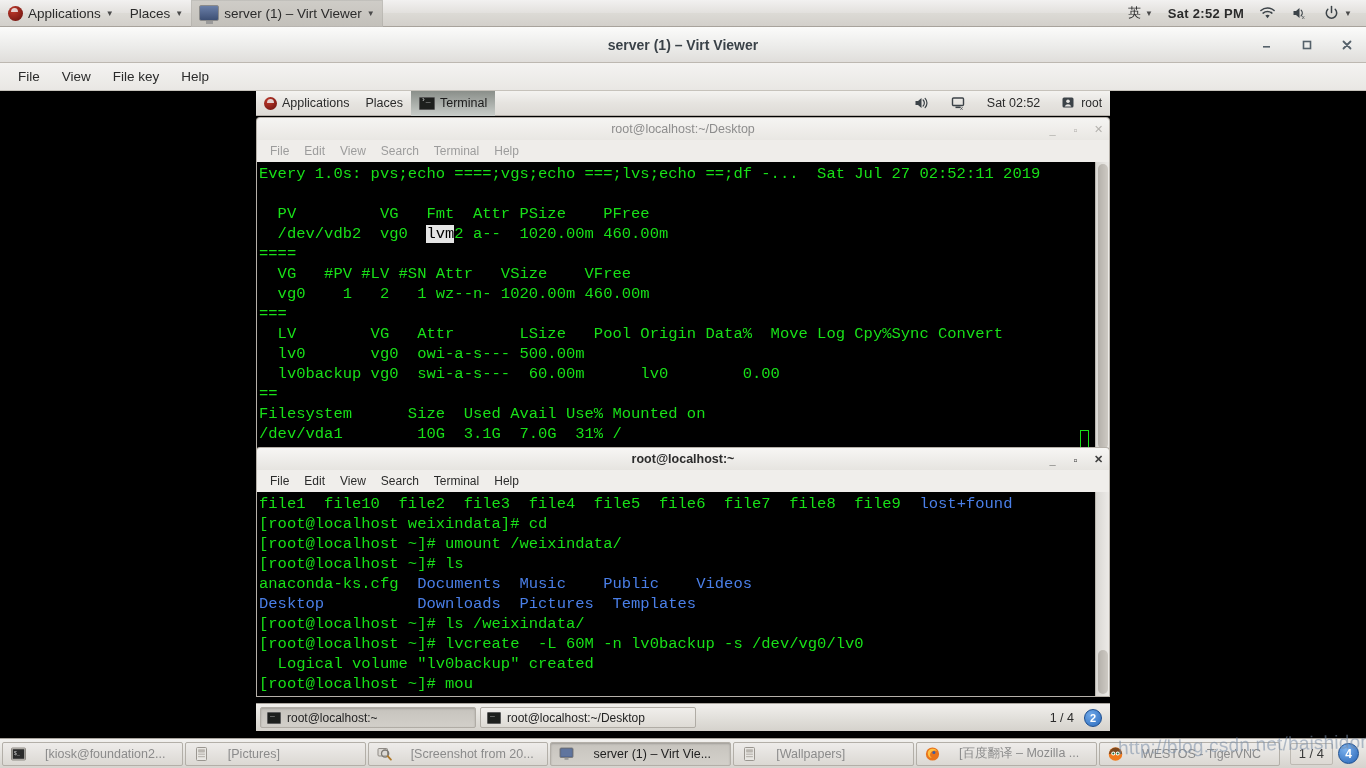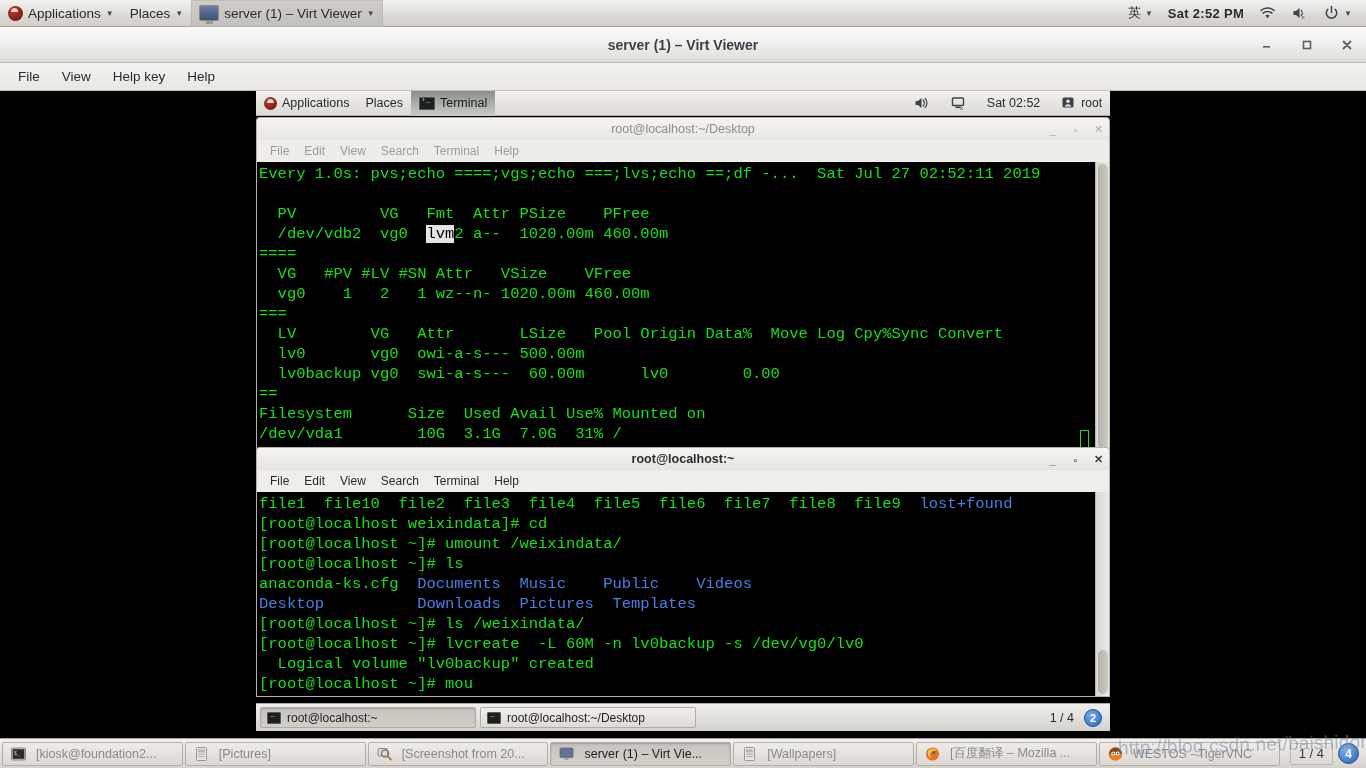--- a/index.html
+++ b/index.html
@@ -167,21 +167,21 @@
     border:1px solid #1d4e8f; margin-right:4px;
   }
 
   
   .host-bottom {
     position:absolute; left:0; bottom:0; width:1366px; height:30px;
     background:linear-gradient(to bottom,#f2f1ef 0%,#e4e2de 50%,#d6d3ce 100%);
     border-top:1px solid #a8a39c; display:flex; align-items:center; padding:0 2px; gap:2px;
   }
   .hb-btn {
-    display:flex; align-items:center; gap:9px; height:24px; padding:0 7px;
+    display:flex; align-items:center; gap:18px; height:24px; padding:0 7px;
     font-size:12.5px; border:1px solid #b3afa8; border-radius:2px;
     flex:1 1 0; min-width:0; max-width:190px; overflow:hidden; white-space:nowrap;
   }
   .hb-btn span.lbl { overflow:hidden; text-overflow:ellipsis; }
   .hb-btn.normal  { background:linear-gradient(to bottom,#eeecea,#dbd8d3); color:#8b8b8b; }
   .hb-btn.pressed { background:linear-gradient(to bottom,#c7c4be,#d3d0ca); color:#1f1f1f; box-shadow:inset 0 1px 2px rgba(0,0,0,.2); }
   .hb-spacer{ flex:0 0 6px; }
   .hb-pager { font-size:13px; color:#3a3a3a; padding:0 8px; height:22px; display:flex; align-items:center;
               border:1px solid #bdb9b2; background:linear-gradient(to bottom,#e9e7e3,#ddd9d4); border-radius:2px;}
   .hb-ws {
@@ -272,21 +272,21 @@
           <svg width="12" height="12" viewBox="0 0 12 12">
             <path d="M2.5 2.5 L9.5 9.5 M9.5 2.5 L2.5 9.5" stroke="#55616a" stroke-width="1.8" stroke-linecap="round"></path>
           </svg>
         </span>
       </div>
     </div>
 
     <div class="vv-menubar">
       <div class="vv-menuitem">File</div>
       <div class="vv-menuitem">View</div>
-      <div class="vv-menuitem">Help key</div>
+      <div class="vv-menuitem">File key</div>
       <div class="vv-menuitem">Help</div>
     </div>
 
     <div class="vv-canvas">
       <div class="guest">
 
         <div class="guest-panel">
           <div class="gp-item">
             <span class="fedora-logo" style="width:13px;height:13px;"></span>
             <span>Applications</span>

